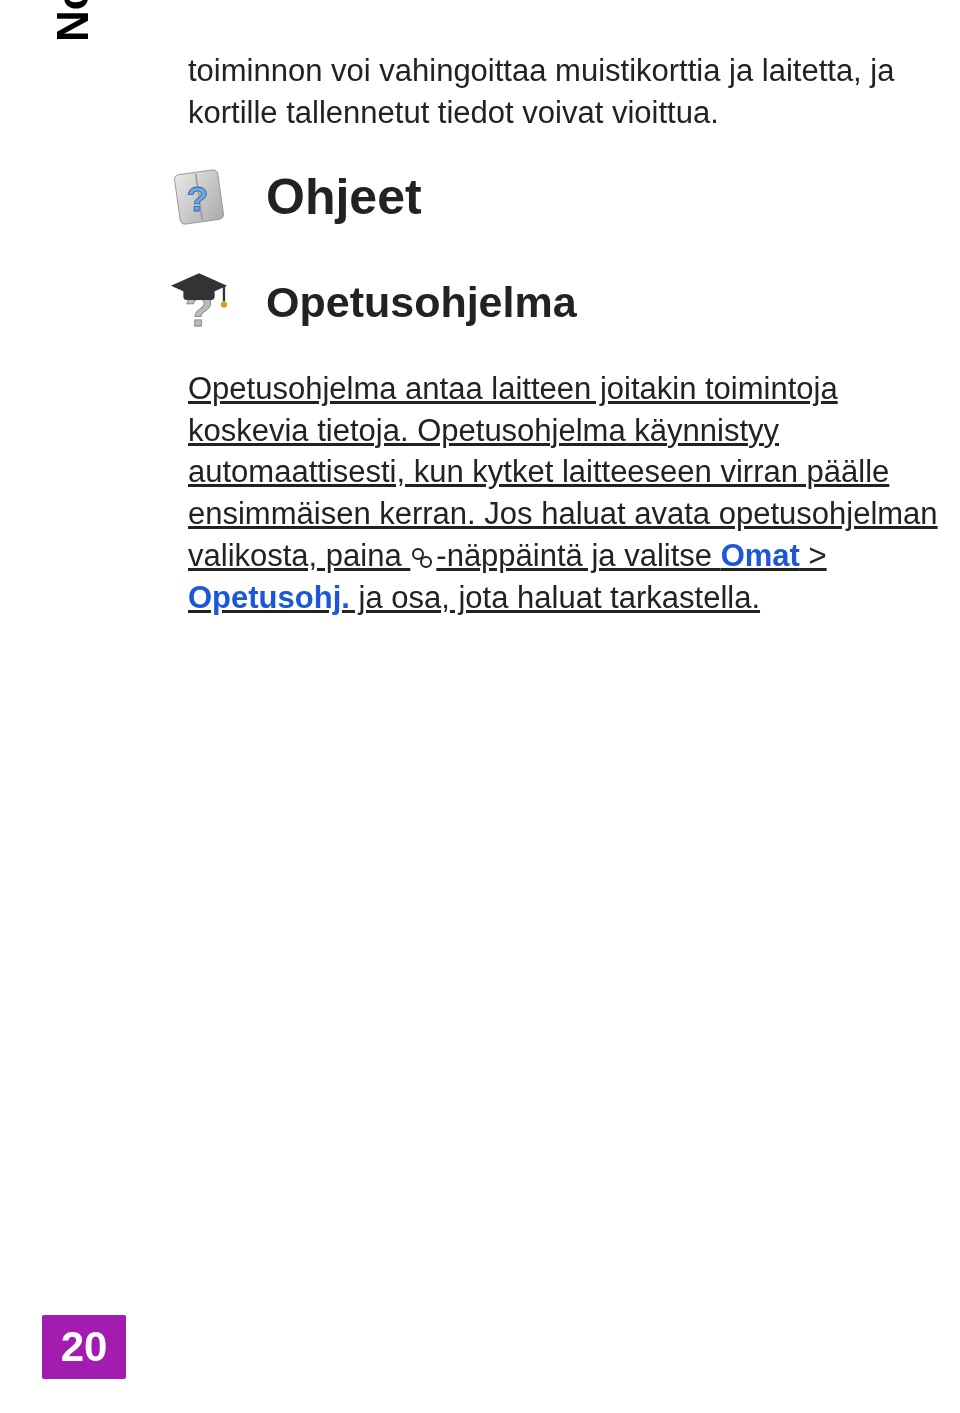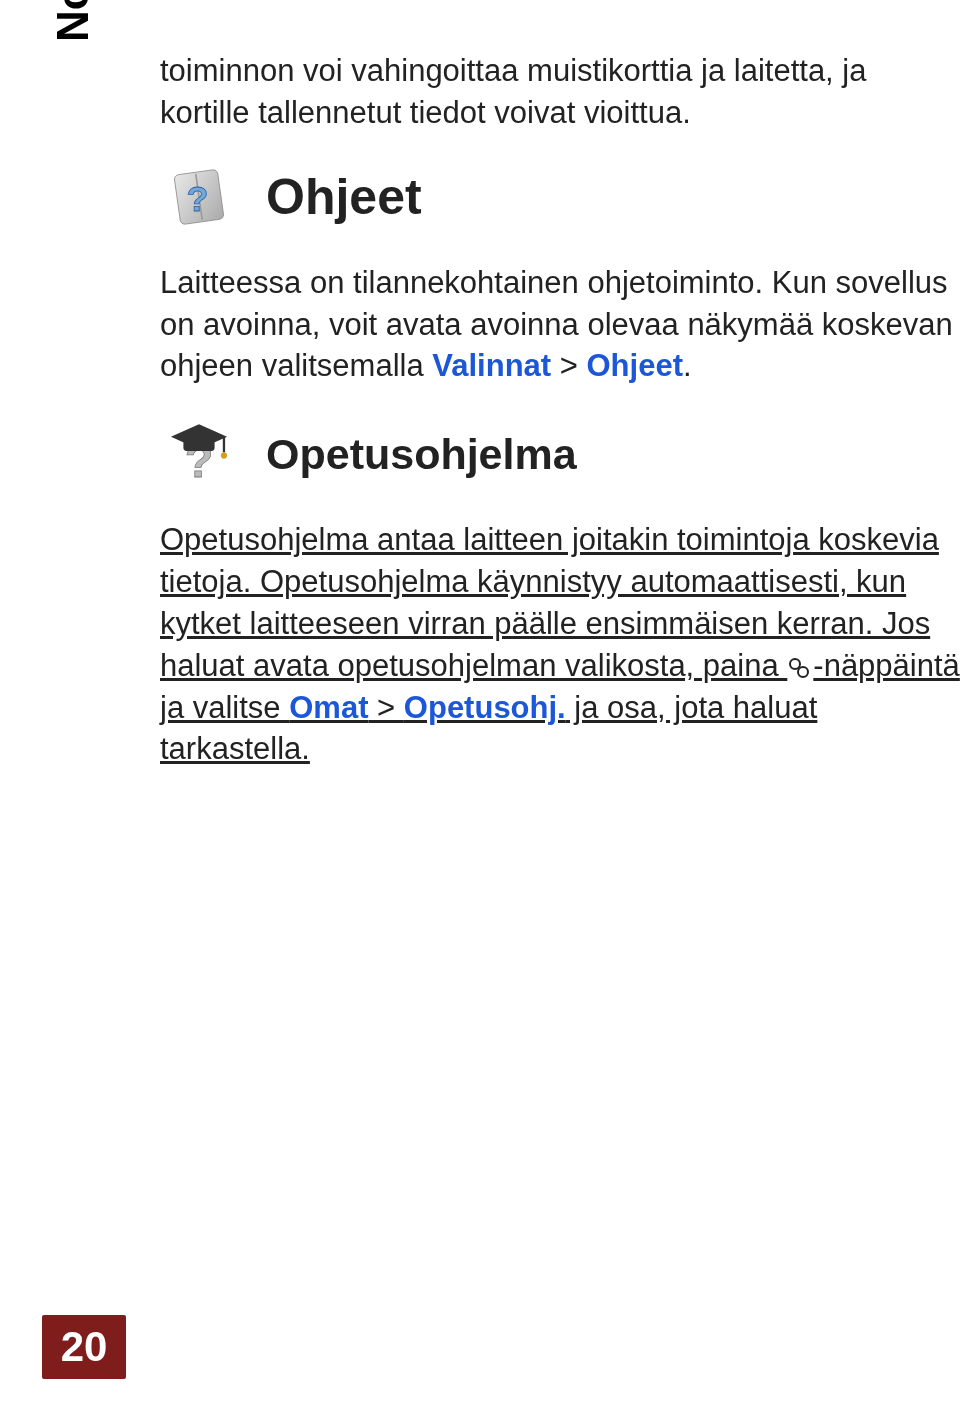--- a/index.html
+++ b/index.html
@@ -26,20 +26,21 @@
     position: absolute;
     left: 160px;
     top: 50px;
     width: 800px;
   }
   .para {
     font-size: 31px;
     line-height: 1.35;
     color: #222;
     margin-bottom: 24px;
+    margin-left: 28px;
   }
   .heading-row {
     display: flex;
     align-items: center;
     gap: 28px;
     margin: 10px 0 26px 0;
   }
   .icon-box {
     width: 78px;
     height: 78px;
@@ -80,21 +81,21 @@
     border: 2px solid #222;
     border-radius: 50%;
   }
   .page-num {
     position: absolute;
     left: 42px;
     bottom: 34px;
     font-size: 42px;
     font-weight: bold;
     color: #fff;
-    background: #7f1d1d;
+    background: #a21caf;
     width: 84px;
     height: 64px;
     display: flex;
     align-items: center;
     justify-content: center;
     border-radius: 2px;
   }
   
   .help-svg { width: 78px; height: 78px; }
   
@@ -121,23 +122,20 @@
         <g transform="rotate(-8 50 50)">
           <rect x="22" y="18" width="56" height="64" rx="6" fill="url(#g1)" stroke="#888"></rect>
           <line x1="50" y1="20" x2="50" y2="80" stroke="#999" stroke-width="2"></line>
         </g>
         <text x="48" y="68" font-size="46" font-weight="bold" fill="#6fa8dc" text-anchor="middle" stroke="#2b5aa0" stroke-width="1">?</text>
       </svg>
     </span>
     <span class="h1">Ohjeet</span>
   </div>
 
-  <p class="para">
-    <span>Laitteessa on tilannekohtainen ohjetoiminto. Kun sovellus on avoinna, voit avata avoinna olevaa näkymää koskevan ohjeen valitsemalla </span><span class="link bold">Valinnat</span><span> &gt; </span><span class="link bold">Ohjeet</span><span>.</span>
-  </p>
 
 
 
   <div class="heading-row" style="margin-top:28px;">
     <span class="icon-box">
       <svg class="tut-svg" viewBox="0 0 100 100">
         <text x="50" y="80" font-size="60" font-weight="bold" fill="#bbb" text-anchor="middle" stroke="#777" stroke-width="1">?</text>
         <polygon points="50,12 86,28 50,44 14,28" fill="#333"></polygon>
         <rect x="30" y="32" width="40" height="14" rx="4" fill="#333"></rect>
         <line x1="82" y1="28" x2="82" y2="48" stroke="#333" stroke-width="3"></line>

